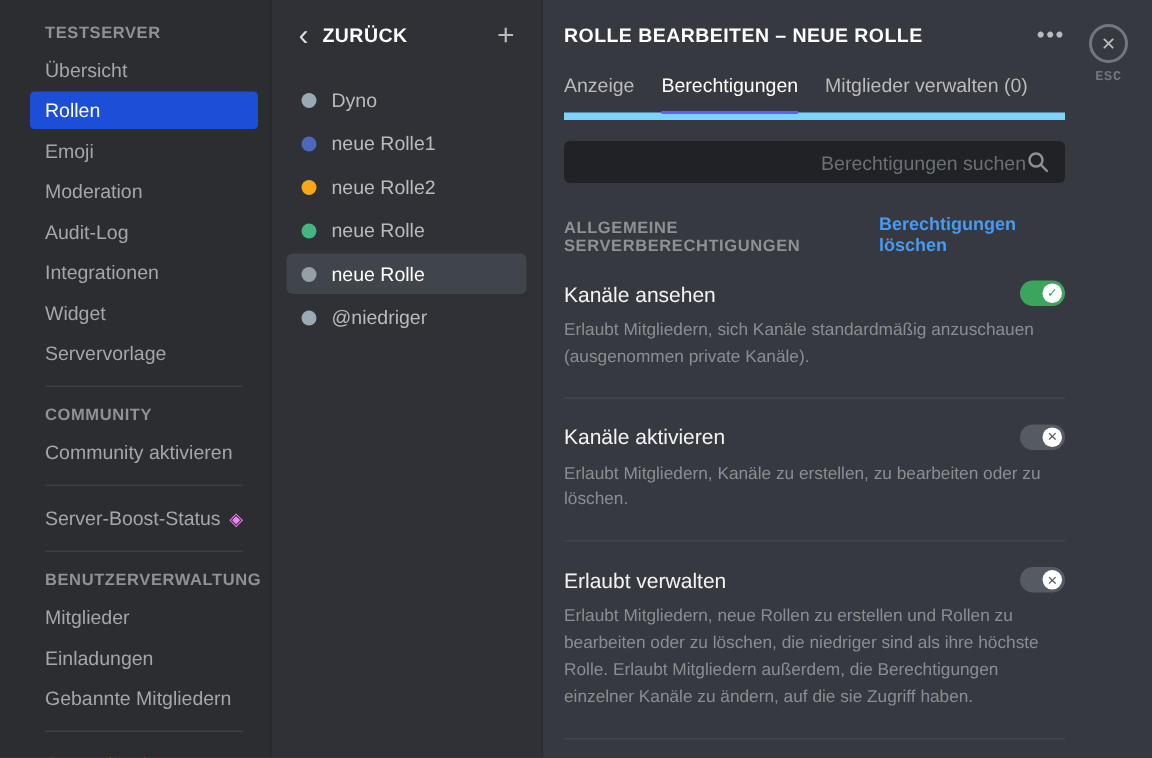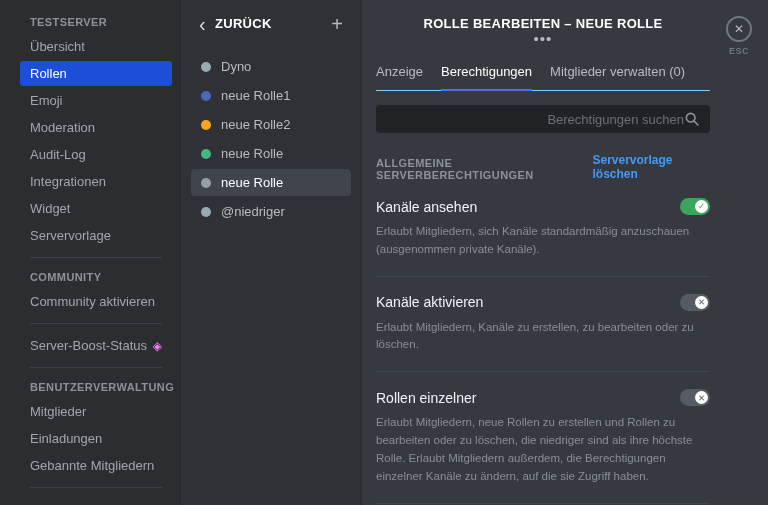--- a/index.html
+++ b/index.html
@@ -31,25 +31,25 @@
   .plus { color:#b9bbbe; font-size:20px; line-height:14px; cursor:pointer; }
   .role-list { margin-top:22px; }
   .role-item { display:flex; align-items:center; gap:10px; padding:6px 10px; border-radius:4px;
     margin-bottom:2px; font-size:13px; color:#b9bbbe; cursor:pointer; }
   .role-item.selected { background:#40444b; color:#ffffff; }
   .role-dot { width:10px; height:10px; min-width:10px; border-radius:50%; background:#99aab5; }
 
   
   .main { flex:1; background:#36393f; padding:16px 0 0 14px; position:relative; }
   .main-content { width:334px; }
-  .title-row { display:flex; justify-content:space-between; align-items:center;flex-direction:column; }
+  .title-row { display:flex; justify-content:space-between; align-items:center; }
   .title { font-size:13px; font-weight:bold; color:#ffffff; letter-spacing:.3px; }
   .menu-dots { color:#b9bbbe; font-size:15px; letter-spacing:1px; line-height:1; cursor:pointer; }
 
-  .tabs { display:flex; gap:18px; margin-top:18px; border-bottom:1px solid #7dd3fc; }
+  .tabs { display:flex; gap:18px; margin-top:18px; border-bottom:5px solid #7dd3fc; }
   .tab { font-size:13px; color:#b9bbbe; padding-bottom:10px; border-bottom:2px solid transparent;
     margin-bottom:-1px; cursor:pointer; }
   .tab.active { color:#ffffff; border-bottom-color:#5865f2; }
 
   .search-box { margin-top:14px; background:#202225; border-radius:4px; height:28px;
     display:flex; align-items:center; padding:0 10px; }
   .search-box input { flex:1; background:transparent; border:none; outline:none;
     color:#dcddde; font-size:13px; font-family:inherit;text-align:right; }
   .search-box input::placeholder { color:#6a6f78; }
   .search-icon { display:flex; align-items:center; }
@@ -70,21 +70,21 @@
   .knob { position:absolute; top:2px; right:2px; width:13px; height:13px; border-radius:50%;
     background:#ffffff; display:flex; align-items:center; justify-content:center; }
   .knob .glyph { font-size:8.5px; font-weight:bold; line-height:1; }
   .toggle.on .glyph { color:#3ba55d; }
   .toggle.off .glyph { color:#565b63; }
 
   .close-area { position:absolute; top:16px; right:9px; width:40px; text-align:center; }
   .close-btn { width:26px; height:26px; border:2px solid #72767d; border-radius:50%;
     margin:0 auto; display:flex; align-items:center; justify-content:center;
     color:#b9bbbe; font-size:12px; cursor:pointer; }
-  .close-label { margin-top:4px; font-size:9px; font-weight:bold; color:#72767d; letter-spacing:.5px; }
+  .close-label { margin-top:4px; font-size:9px; font-weight:bold; color:#72767d; letter-spacing:.5px;font-family:Liberation Mono, monospace; }
 </style>
 </head>
 <body>
 
 <aside class="sidebar">
   <div class="sidebar-header">TESTSERVER</div>
 
   <div class="side-item">Übersicht</div>
   <div class="side-item active">Rollen</div>
   <div class="side-item">Emoji</div>
@@ -169,21 +169,21 @@
       <span class="search-icon">
         <svg width="16" height="16" viewBox="0 0 24 24" fill="none">
           <circle cx="10" cy="10" r="6.5" stroke="#8e9297" stroke-width="2.4"></circle>
           <line x1="15.2" y1="15.2" x2="21" y2="21" stroke="#8e9297" stroke-width="2.4" stroke-linecap="round"></line>
         </svg>
       </span>
     </div>
 
     <div class="section-row">
       <div class="section-label">ALLGEMEINE SERVERBERECHTIGUNGEN</div>
-      <div class="clear-link">Servervorlage löschen</div>
+      <div class="clear-link">Berechtigungen löschen</div>
     </div>
 
     <div class="perm">
       <div class="perm-row">
         <div class="perm-name">Kanäle ansehen</div>
         <div class="toggle on">
           <div class="knob">
             <span class="glyph">✓</span>
           </div>
         </div>
@@ -200,21 +200,21 @@
             <span class="glyph">✕</span>
           </div>
         </div>
       </div>
       <div class="perm-desc">Erlaubt Mitgliedern, Kanäle zu erstellen, zu bearbeiten oder zu löschen.</div>
       <div class="perm-divider"></div>
     </div>
 
     <div class="perm">
       <div class="perm-row">
-        <div class="perm-name">Rollen einzelner</div>
+        <div class="perm-name">Erlaubt verwalten</div>
         <div class="toggle off">
           <div class="knob">
             <span class="glyph">✕</span>
           </div>
         </div>
       </div>
       <div class="perm-desc">Erlaubt Mitgliedern, neue Rollen zu erstellen und Rollen zu bearbeiten oder zu löschen, die niedriger sind als ihre höchste Rolle. Erlaubt Mitgliedern außerdem, die Berechtigungen einzelner Kanäle zu ändern, auf die sie Zugriff haben.</div>
       <div class="perm-divider"></div>
     </div>
 

